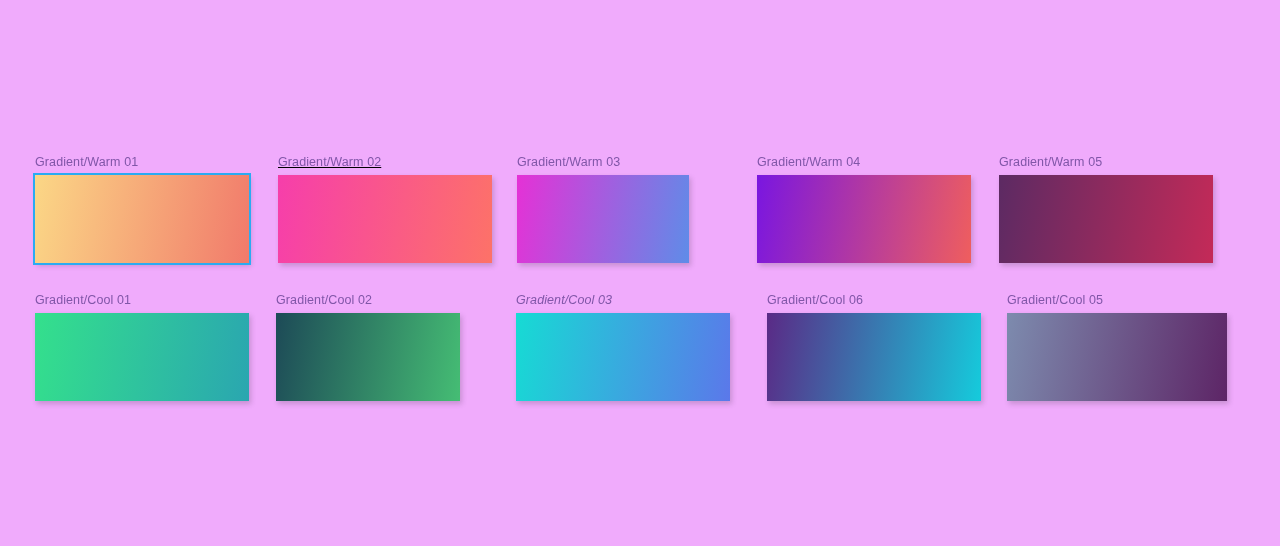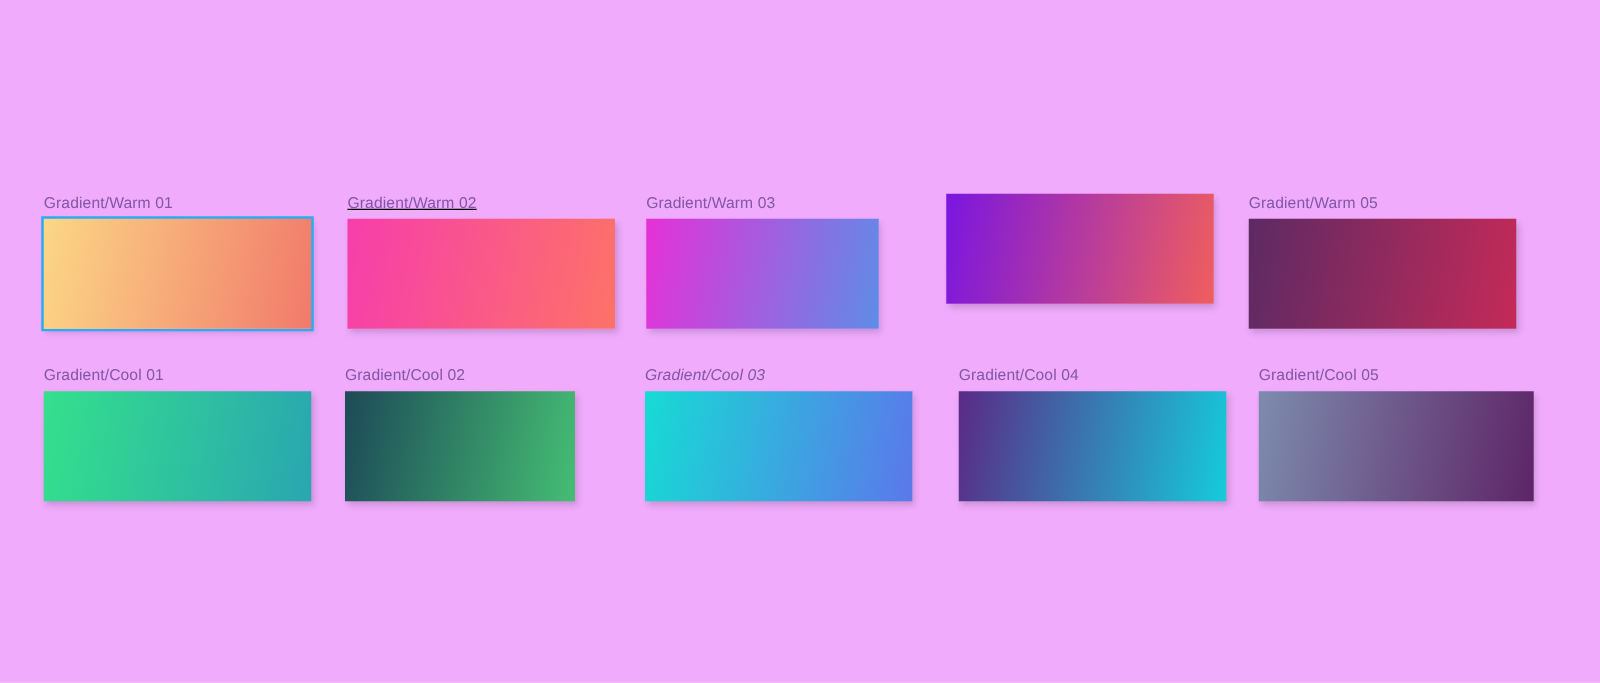--- a/index.html
+++ b/index.html
@@ -49,44 +49,45 @@
 
 <div id="canvas" style="background: #f0abfc;">
     <div class="swatch-card is-selected" style="left: 35px; top: 155px; width: 214px;">
       <div class="swatch-label" style="color: rgb(129, 86, 168);">Gradient/Warm 01</div>
       <div class="swatch-chip" style="height: 88px; background-image: linear-gradient(100deg, rgb(251, 215, 134) 0%, rgb(241, 122, 107) 100%); box-shadow: rgb(42, 171, 242) 0px 0px 0px 2px, rgba(60, 50, 70, 0.22) 2px 3px 5px;"></div>
     </div>
     <div class="swatch-card" style="left: 278px; top: 155px; width: 214px; text-decoration: underline;">
       <div class="swatch-label" style="color: rgb(129, 86, 168);">Gradient/Warm 02</div>
       <div class="swatch-chip" style="height: 88px; background-image: linear-gradient(100deg, rgb(246, 62, 171) 0%, rgb(253, 114, 104) 100%);"></div>
     </div>
-    <div class="swatch-card" style="left: 517px; top: 155px; width: 186px;">
+    <div class="swatch-card" style="left: 517px; top: 155px; width: 172px;">
       <div class="swatch-label" style="color: rgb(129, 86, 168);">Gradient/Warm 03</div>
       <div class="swatch-chip" style="height: 88px; background-image: linear-gradient(100deg, rgb(229, 49, 214) 0%, rgb(95, 140, 232) 100%);"></div>
     </div>
     <div class="swatch-card" style="left: 757px; top: 155px; width: 214px;">
+      <div class="swatch-label" style="color: rgb(129, 86, 168);">Gradient/Warm 04</div>
       <div class="swatch-chip" style="height: 88px; background-image: linear-gradient(100deg, rgb(122, 22, 224) 0%, rgb(239, 94, 94) 100%);"></div>
     </div>
     <div class="swatch-card" style="left: 999px; top: 155px; width: 214px;">
       <div class="swatch-label" style="color: rgb(129, 86, 168);">Gradient/Warm 05</div>
       <div class="swatch-chip" style="height: 88px; background-image: linear-gradient(100deg, rgb(92, 42, 99) 0%, rgb(196, 42, 88) 100%);"></div>
     </div>
     <div class="swatch-card" style="left: 35px; top: 293px; width: 214px;">
       <div class="swatch-label" style="color: rgb(129, 86, 168);">Gradient/Cool 01</div>
       <div class="swatch-chip" style="height: 88px; background-image: linear-gradient(100deg, rgb(52, 224, 140) 0%, rgb(42, 166, 176) 100%);"></div>
     </div>
     <div class="swatch-card" style="left: 276px; top: 293px; width: 184px;">
       <div class="swatch-label" style="color: rgb(129, 86, 168);">Gradient/Cool 02</div>
       <div class="swatch-chip" style="height: 88px; background-image: linear-gradient(100deg, rgb(29, 74, 87) 0%, rgb(69, 189, 116) 100%);"></div>
     </div>
     <div class="swatch-card" style="left: 516px; top: 293px; width: 214px; font-style: italic;">
       <div class="swatch-label" style="color: rgb(129, 86, 168);">Gradient/Cool 03</div>
       <div class="swatch-chip" style="height: 88px; background-image: linear-gradient(100deg, rgb(22, 219, 212) 0%, rgb(91, 120, 234) 100%);"></div>
     </div>
     <div class="swatch-card" style="left: 767px; top: 293px; width: 214px;">
-      <div class="swatch-label" style="color: rgb(129, 86, 168);">Gradient/Cool 04</div>
+      <div class="swatch-label" style="color: rgb(129, 86, 168);">Gradient/Cool 06</div>
       <div class="swatch-chip" style="height: 88px; background-image: linear-gradient(100deg, rgb(90, 42, 134) 0%, rgb(21, 203, 220) 100%);"></div>
     </div>
     <div class="swatch-card" style="left: 1007px; top: 293px; width: 220px;">
       <div class="swatch-label" style="color: rgb(129, 86, 168);">Gradient/Cool 05</div>
       <div class="swatch-chip" style="height: 88px; background-image: linear-gradient(100deg, rgb(125, 139, 174) 0%, rgb(93, 37, 102) 100%);"></div>
     </div>
   </div>
 
 </body></html>

